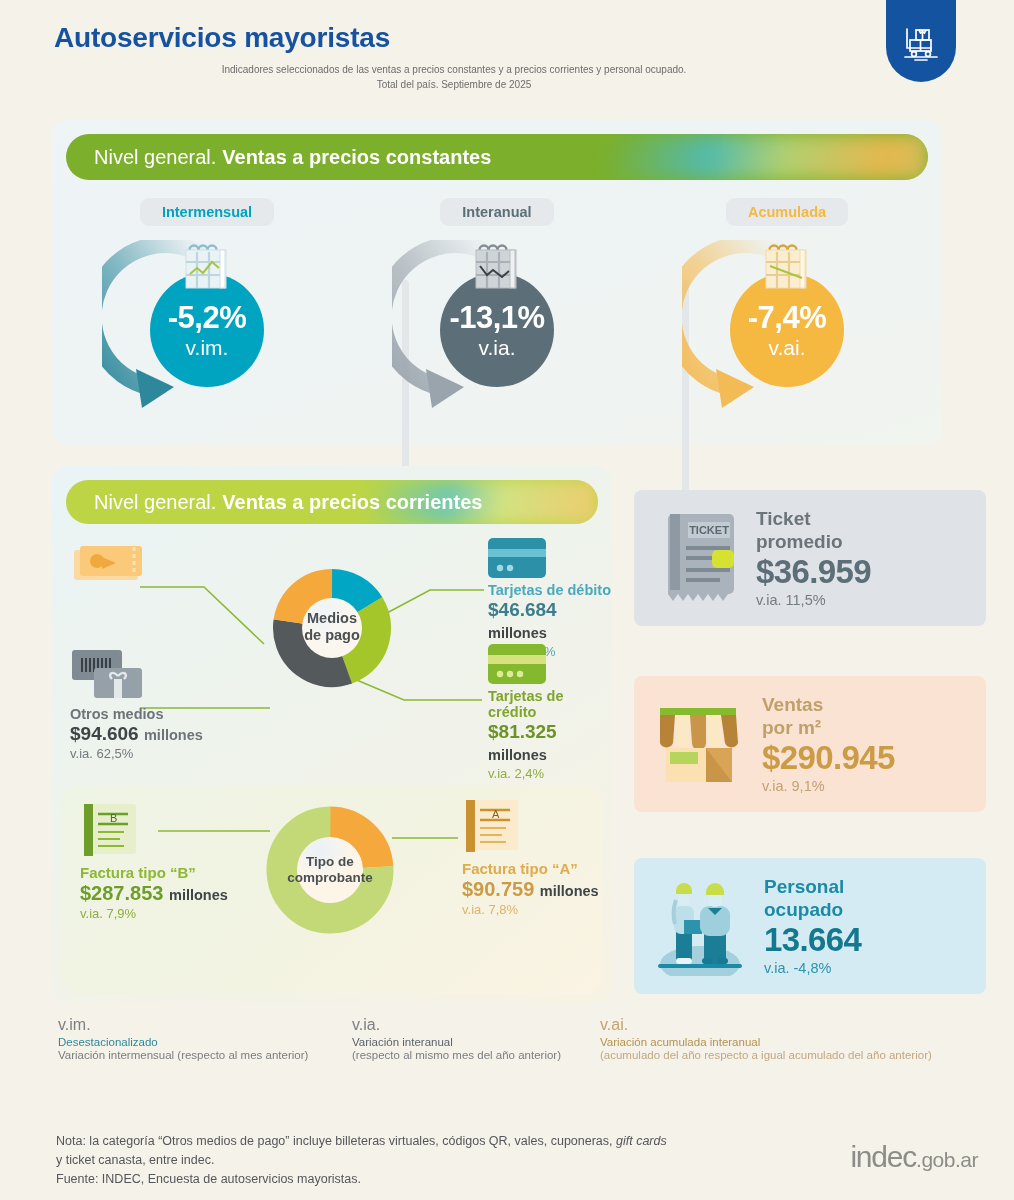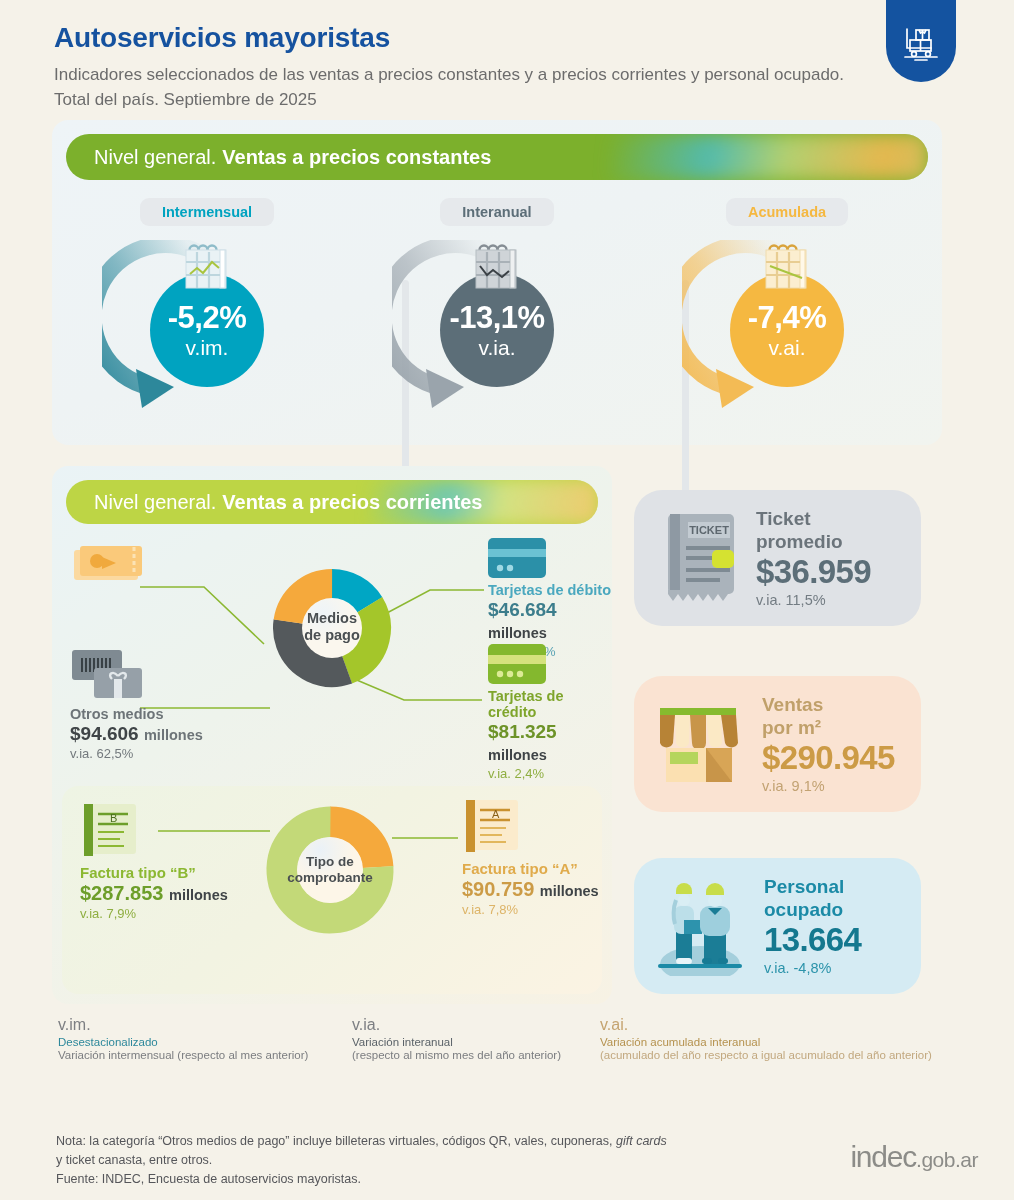--- a/index.html
+++ b/index.html
@@ -11,21 +11,21 @@
     overflow: hidden;
   }
   .page { position: absolute; inset: 0; }
 
   
   .header { position: absolute; left: 54px; top: 22px; width: 800px; }
   .title {
     font-size: 28px; font-weight: bold; color: #15529f; letter-spacing: -0.2px;
   }
   .subtitle {
-    margin-top: 9px; font-size: 17px; color: #6c6c6c; line-height: 1.45;
+    margin-top: 9px; font-size: 10px; color: #6c6c6c; line-height: 1.45; text-align: center;
   }
   .crest {
     position: absolute; right: 58px; top: 0; width: 70px; height: 82px;
     background: #1453a0; border-radius: 0 0 35px 35px;
     display: flex; align-items: center; justify-content: center;
   }
 
   
   .card { position: absolute; border-radius: 18px; }
 
@@ -107,21 +107,21 @@
   .lbl { position: absolute; }
   .lbl .name { font-size: 14.5px; font-weight: bold; }
   .lbl .amt { font-size: 19px; font-weight: bold; color: #3f4447; margin-top: 1px; }
   .lbl .amt .unit { font-size: 14.5px; font-weight: bold; }
   .lbl .via { font-size: 13px; margin-top: 1px; }
 
   .ico { position: absolute; }
 
   
   .kpi {
-    position: absolute; left: 634px; width: 287px; border-radius: 28px;
+    position: absolute; left: 634px; width: 352px; border-radius: 8px;
     display: flex; align-items: center; padding-left: 16px;
   }
   #kpi-ticket { top: 490px; height: 136px; background: #dfe2e6; }
   #kpi-m2     { top: 676px; height: 136px; background: #fae3d2; }
   #kpi-personal { top: 858px; height: 136px; background: #d5ebf3; }
   .kpi-txt { margin-left: 14px; }
   .kpi-title { font-size: 19px; font-weight: bold; line-height: 1.18; }
   .kpi-val { font-size: 33px; font-weight: bold; letter-spacing: -0.6px; line-height: 1.15; }
   .kpi-via { font-size: 14.5px; margin-top: 1px; }
 
@@ -570,20 +570,20 @@
     <div class="desc" style="color:#7b7d80">(respecto al mismo mes del año anterior)</div>
   </div>
   <div class="legend" id="legend-2">
     <div class="abbr" style="color:#c5a470">v.ai.</div>
     <div class="lead" style="color:#b5924f">Variación acumulada interanual</div>
     <div class="desc" style="color:#c2a87f">(acumulado del año respecto a igual acumulado del año anterior)</div>
   </div>
 
   <div class="footer">
     <div><span>Nota: la categoría “Otros medios de pago” incluye billeteras virtuales, códigos QR, vales, cuponeras, </span><i>gift cards</i></div>
-    <div>y ticket canasta, entre otros.</div>
+    <div>y ticket canasta, entre indec.</div>
     <div>Fuente: INDEC, Encuesta de autoservicios mayoristas.</div>
   </div>
   <div class="brand">
     <span>indec</span><span class="dom">.gob.ar</span>
   </div>
 
 </div>
 
 </body></html>

